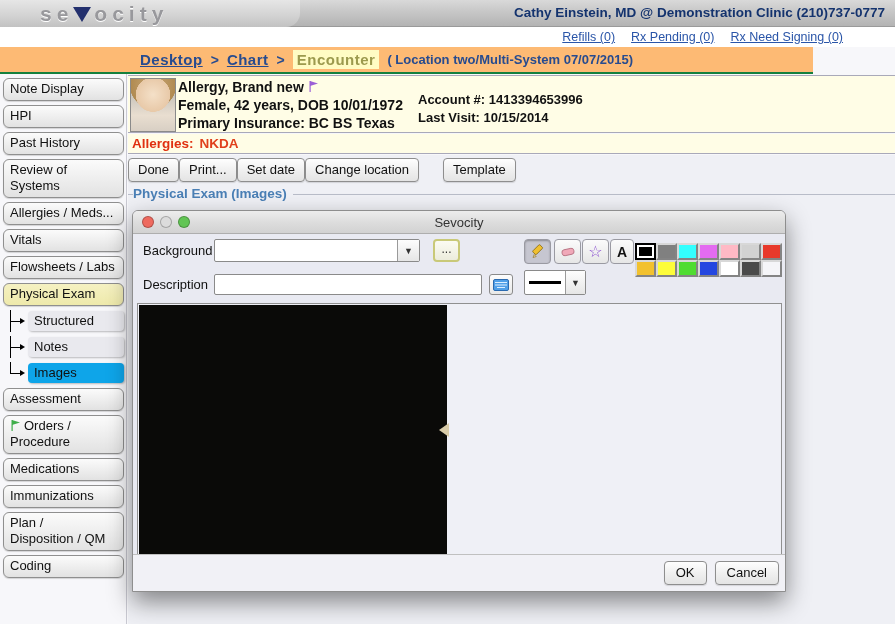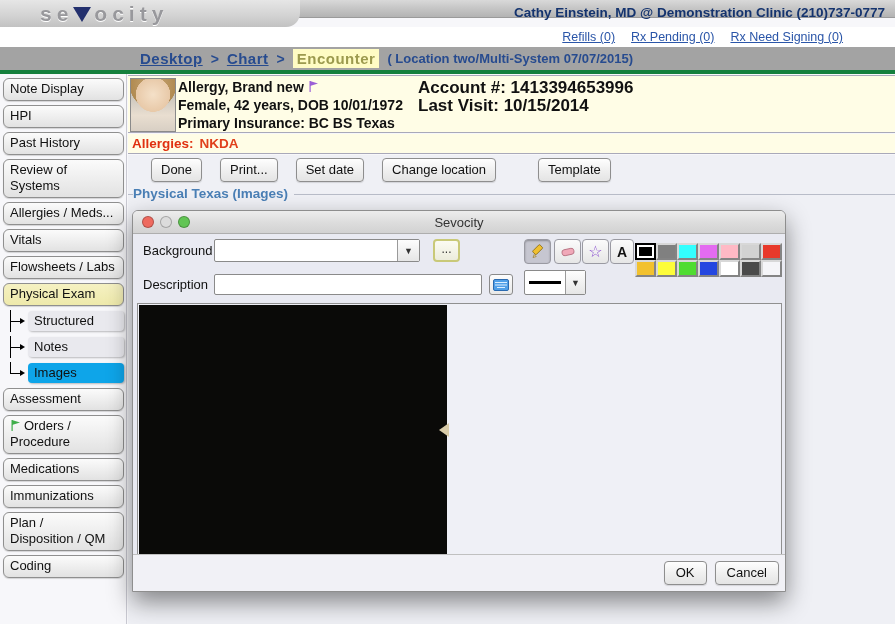--- a/index.html
+++ b/index.html
@@ -1,40 +1,40 @@
 <!DOCTYPE html>
 <html><head>
 <meta charset="utf-8">
 <style>
   * { margin:0; padding:0; box-sizing:border-box; }
   html,body { width:895px; height:624px; overflow:hidden; font-family:"Liberation Sans", sans-serif; background:#f7f7fa; }
   .screen { position:relative; width:895px; height:624px; }
 
   
-  .topbar { position:absolute; left:0; top:0; width:895px; height:18px;
+  .topbar { position:absolute; left:0; top:0; width:895px; height:27px;
     background:linear-gradient(180deg,#d9d9d9 0%,#c7c7c7 45%,#b3b3b3 100%);
     border-bottom:1px solid #9a9a9a; }
   .logo-tab { position:absolute; left:0; top:0; width:300px; height:27px;
     background:linear-gradient(180deg,#e6e6e6 0%,#d2d2d2 60%,#c2c2c2 100%);
     border-bottom-right-radius:14px; display:flex; align-items:center; padding-left:40px; }
   .logo-tail { position:absolute; left:52px; top:27px; width:0; height:0;
     border-left:11px solid transparent; border-right:11px solid transparent; border-top:13px solid #c4c4c4; }
   .logo-text { font-size:21px; font-weight:bold; color:#98989c; letter-spacing:5px; text-shadow:0 1px 0 #fff; }
   .logo-v { display:inline-block; width:0; height:0; margin:0 3px 1px 0;
     border-left:9px solid transparent; border-right:9px solid transparent; border-top:15px solid #23306e; vertical-align:middle; }
   .user-info { position:absolute; right:10px; top:5px; font-size:13.5px; font-weight:bold; color:#14336e; }
 
   
   .linksbar { position:absolute; left:0; top:27px; width:895px; height:20px; background:#ffffff;
     display:flex; justify-content:flex-end; align-items:center; padding-right:52px; gap:16px; }
   .qlink { font-size:12.5px; color:#2a55a8; text-decoration:underline; cursor:pointer; }
 
   
-  .breadcrumbbar { position:absolute; left:0; top:47px; width:895px; height:27px; background:#a3a3a3;
-    border-bottom:4px solid #15803d; display:flex; align-items:center; padding-left:140px; gap:8px; }
+  .breadcrumbbar { position:absolute; left:0; top:47px; width:813px; height:27px; background:#fdba74;
+    border-bottom:2px solid #15803d; display:flex; align-items:center; padding-left:140px; gap:8px; }
   .bc-link { font-size:15px; font-weight:bold; color:#274b8f; text-decoration:underline; letter-spacing:0.5px; cursor:pointer; }
   .bc-sep { font-size:14px; font-weight:bold; color:#274b8f; }
   .bc-current { font-size:15px; font-weight:bold; color:#9c9a4e; background:#fffcc4; padding:1px 4px; letter-spacing:0.5px; }
   .bc-context { font-size:13px; font-weight:bold; color:#274b8f; }
 
   
   .sidebar { position:absolute; left:0; top:74px; width:127px; height:550px; background:#f7f7fa;
     border-right:1px solid #c9c9d2; padding:4px 2px 0 2px; }
   .side-btn { width:121px; margin:0 0 4px 1px; background:linear-gradient(180deg,#fbfbfb 0%,#ececec 60%,#e2e2e2 100%);
     border:1px solid #8f8f8f; border-radius:6px; padding:2px 4px 3px 6px; font-size:13px; color:#111;
@@ -52,28 +52,28 @@
 
   
   .content-bg { position:absolute; left:128px; top:155px; width:767px; height:469px; background:#eff0f5; }
   .patient-panel { position:absolute; left:128px; top:75px; width:767px; height:58px; background:#fffde6;
     border-top:1px solid #a9a9b9; border-bottom:1px solid #a9a9b9; }
   .photo { position:absolute; left:2px; top:2px; width:46px; height:54px; border:1px solid #8a8a8a; background:
     radial-gradient(circle at 50% 30%, #f4e0c8 0%, #e8c9a8 40%, rgba(232,201,168,0) 41%),
     radial-gradient(circle at 50% 12%, #c9a878 0%, #b08a50 45%, rgba(176,138,80,0) 46%),
     linear-gradient(180deg,#9a9a96 0%,#c8c4bc 30%,#e9ded0 70%,#d8cfc4 100%); }
   .p-lines { position:absolute; left:50px; top:2px; font-size:14px; font-weight:600; color:#111; line-height:18px; }
-  .p-right { position:absolute; left:290px; top:3px; font-size:17px; font-weight:600; color:#111; line-height:18px; }
+  .p-right { position:absolute; left:290px; top:15px; font-size:13px; font-weight:600; color:#111; line-height:18px; }
   .flag-icon { vertical-align:-1px; margin-left:4px; }
   .allergy-row { position:absolute; left:128px; top:134px; width:810px; height:20px; background:#fffde6;
     border-bottom:1px solid #a9a9b9; font-size:13.5px; font-weight:bold; padding:2px 0 0 4px; }
   .allergy-label { color:#e03010; }
   .allergy-value { color:#e0401c; font-weight:600; margin-left:6px; }
 
-  .btn-row { position:absolute; left:151px; top:158px; display:flex; gap:18px; }
+  .btn-row { position:absolute; left:128px; top:158px; display:flex; gap:0; }
   .mac-btn { background:linear-gradient(180deg,#fefefe 0%,#f0f0f0 50%,#e4e4e4 100%); border:1px solid #8e8e8e;
     border-radius:4px; font-size:13px; color:#111; padding:3px 9px 4px 9px; font-family:"Liberation Sans",sans-serif;
     box-shadow:0 1px 1px rgba(0,0,0,0.12); cursor:pointer; }
   .gap-left { margin-left:24px; }
 
   .section-fieldset { position:absolute; left:128px; top:186px; width:767px; }
   .section-legend { position:absolute; left:5px; top:0; font-size:13.5px; font-weight:bold; color:#4a7fb5; background:#eff0f5; padding-right:6px; }
   .section-line { position:absolute; left:0; top:8px; width:767px; height:1px; background:#b8bcc8; }
 
   
@@ -225,21 +225,21 @@
   <div class="btn-row" id="action-buttons">
       <button class="mac-btn">Done</button>
       <button class="mac-btn">Print...</button>
       <button class="mac-btn">Set date</button>
       <button class="mac-btn">Change location</button>
       <button class="mac-btn gap-left">Template</button>
     </div>
 
   <div class="section-fieldset">
     <div class="section-line"></div>
-    <div class="section-legend">Physical Texas (Images)</div>
+    <div class="section-legend">Physical Exam (Images)</div>
   </div>
 
   <div class="dialog">
     <div class="dlg-title">
       <div class="lights">
         <span class="light red"></span>
         <span class="light grey"></span>
         <span class="light green"></span>
       </div>
       <span class="dlg-title-text">Sevocity</span>

